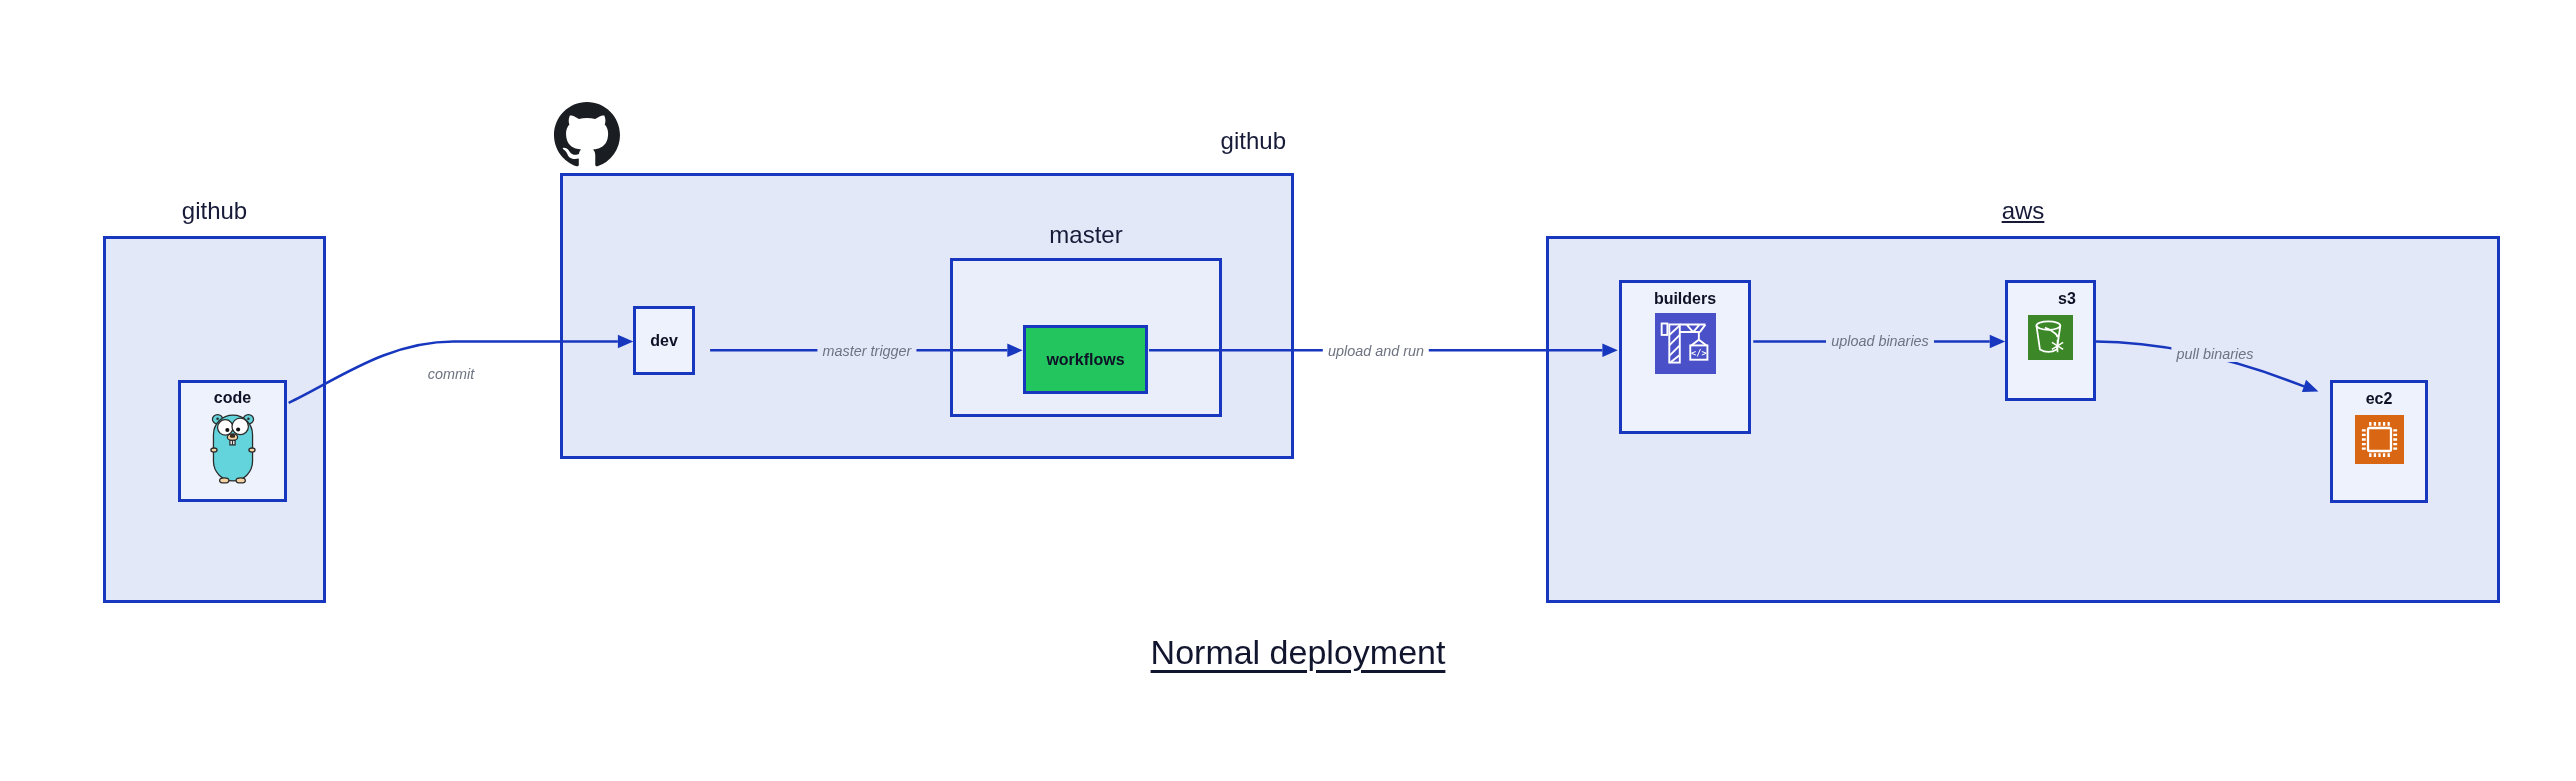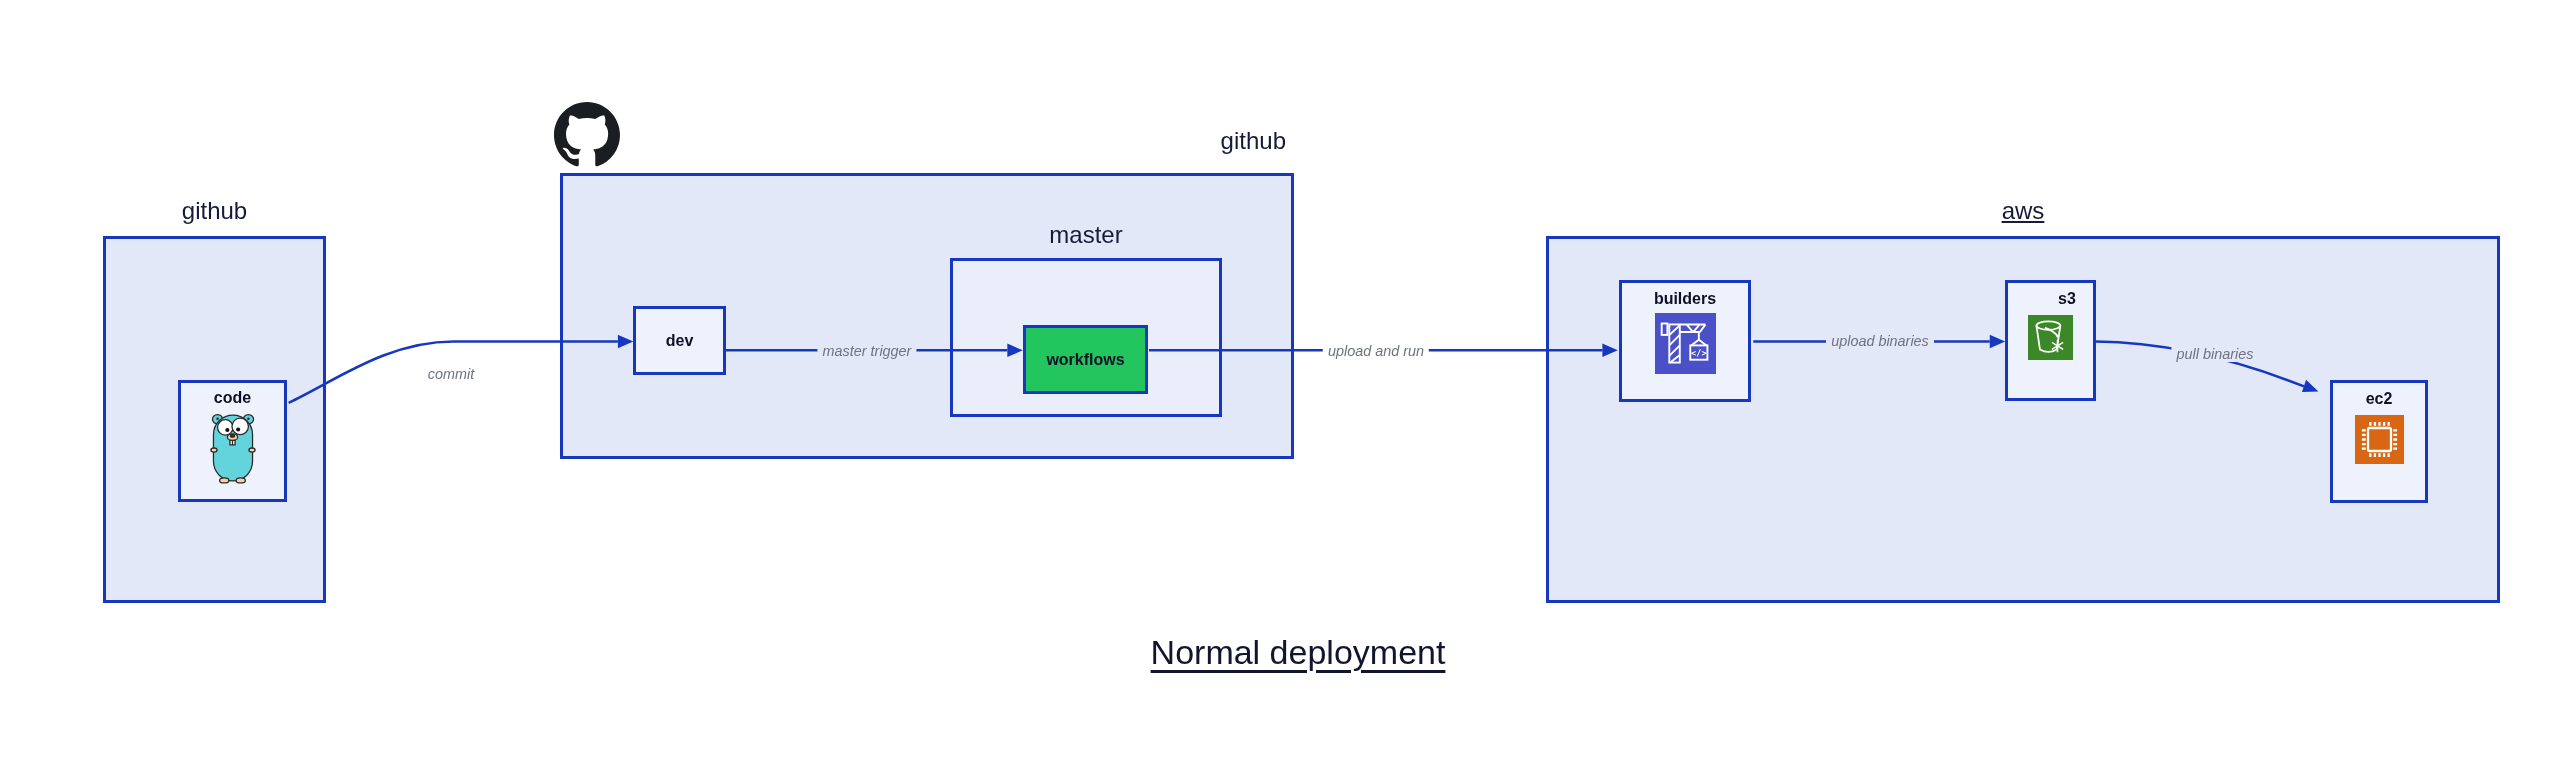--- a/index.html
+++ b/index.html
@@ -40,23 +40,23 @@
   #group-aws    {left:1546px;top:236px; width:954px; height:367px;}
 
   #glabel-local {left:103px; top:198px; width:223px;}
   #glabel-github{left:560px;top:128px; width:726px;}
   #glabel-master{left:950px;top:222px; width:272px;}
   #glabel-aws   {left:1546px;top:198px; width:954px;text-decoration:underline;}
 
   
   #node-code     {left:178px; top:380px; width:109px;height:122px;}
   #node-code .nlabel{margin-top:6.2px;}
-  #node-dev      {left:633px;top:306px; width:93px;height:69px;}
+  #node-dev      {left:633px;top:306px; width:62px;height:69px;}
   #node-workflows{left:1023px;top:325px; width:125px;height:69px;}
-  #node-builders {left:1619px;top:280px; width:132px;height:122px;}
+  #node-builders {left:1619px;top:280px; width:132px;height:154px;}
   #node-builders .nlabel{margin-top:7.2px;}
   #node-s3       {left:2005px;top:280px; width:91px;height:121px;}
   #node-s3 .nlabel{margin-top:7.2px;margin-left:33px;}
   #node-ec2      {left:2330px;top:380px; width:98px;height:123px;}
   #node-ec2 .nlabel{margin-top:7.2px;}
 
   #elabel-commit         {left:451px; top:341px;margin-top:33px;}
   #elabel-merge-trigger  {left:867px;top:351px;}
   #elabel-upload-and-run {left:1376px;top:351px;}
   #elabel-upload-binaries{left:1880px;top:341px;}

